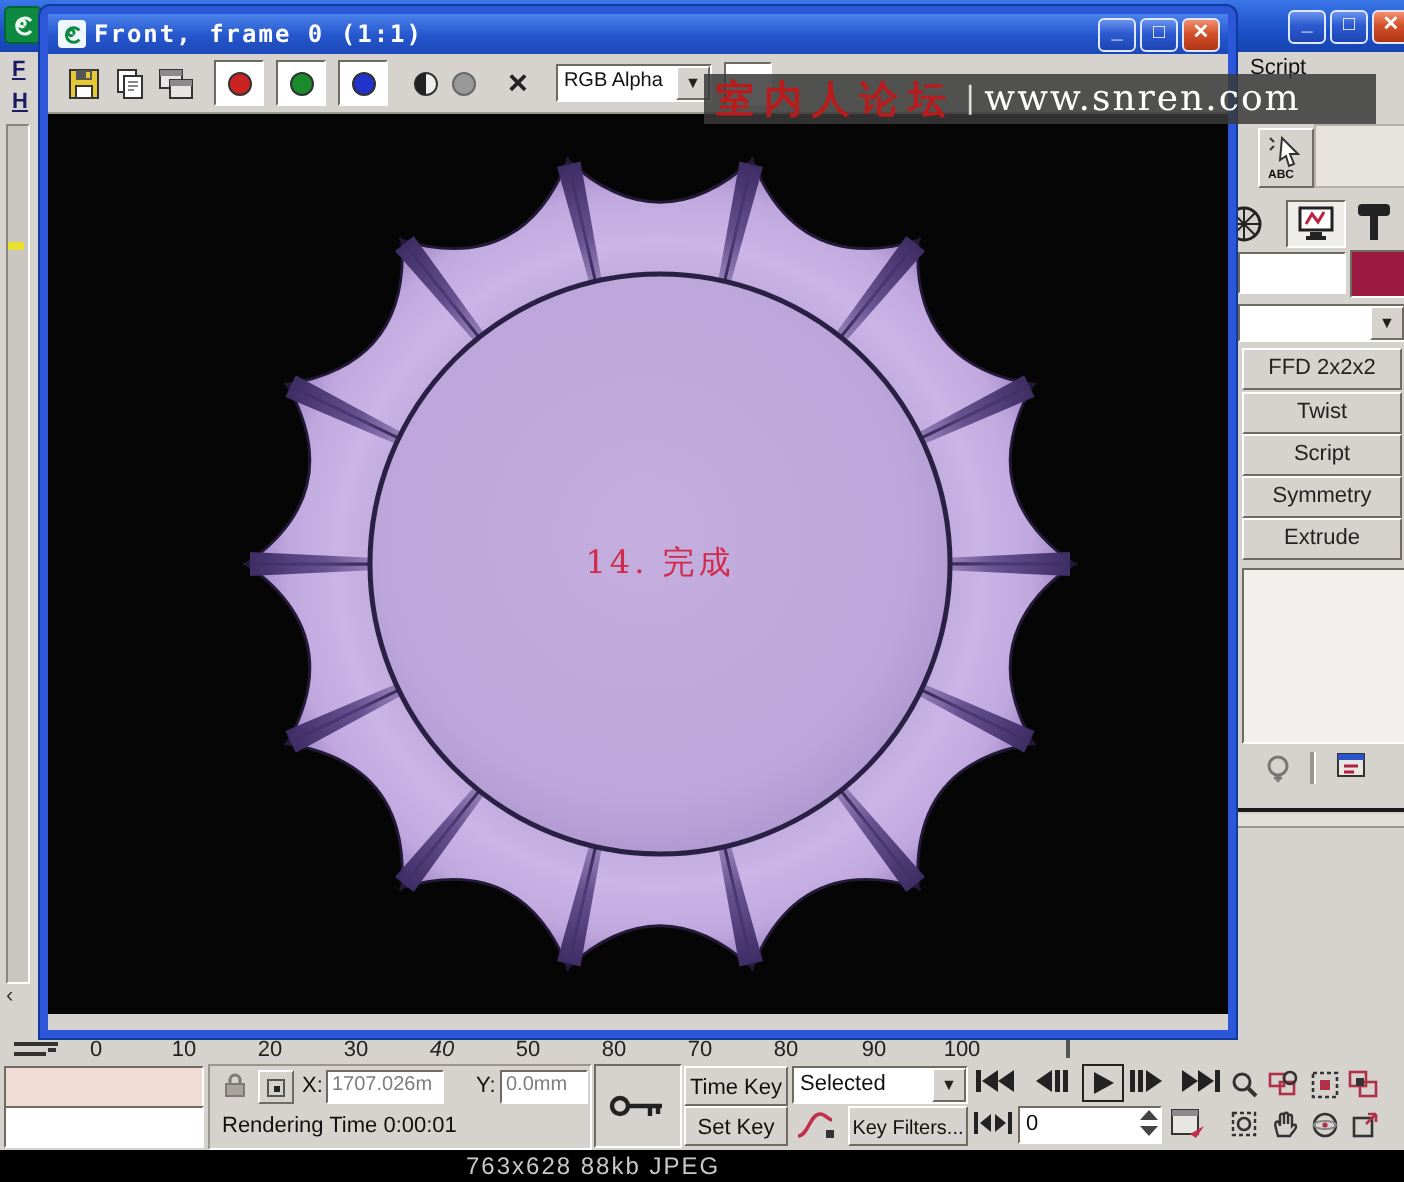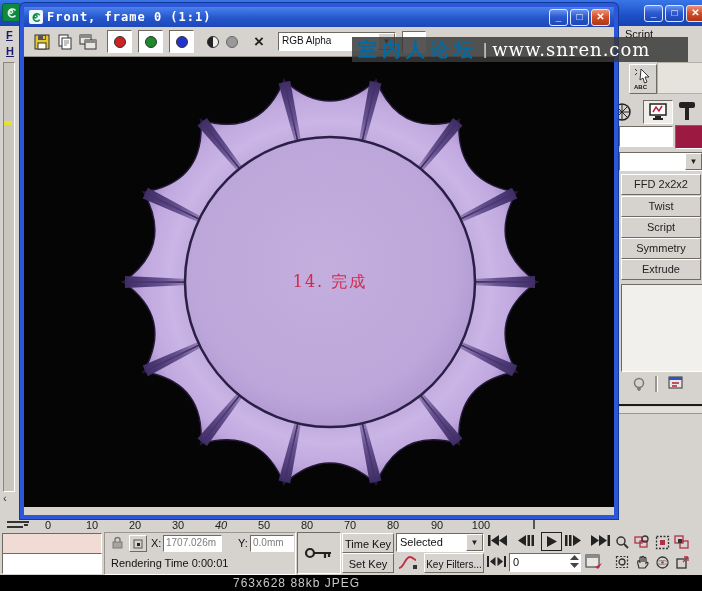--- a/index.html
+++ b/index.html
@@ -197,21 +197,21 @@
     <div style="margin-left:6px;">
       <svg width="14" height="14" viewBox="0 0 14 14">
         <circle cx="7" cy="7" r="5.5" fill="#eee" stroke="#333"></circle>
         <path d="M7 1.5 A5.5 5.5 0 0 0 7 12.5 Z" fill="#222"></path>
       </svg>
     </div>
     <div>
       <div class="dot" style="background:#999;border-color:#666;"></div>
     </div>
     <div style="margin-left:10px;font-size:17px;font-weight:bold;color:#222;line-height:16px;">×</div>
-    <div class="sunken" style="margin-left:8px;width:76px;height:17px;position:relative;padding-left:40px;">
+    <div class="sunken" style="margin-left:8px;width:76px;height:17px;position:relative;">
       <span style="font-size:10px;color:#111;position:absolute;left:3px;top:2px;">RGB Alpha</span>
       <div class="raised" style="position:absolute;right:0;top:0;width:15px;height:15px;font-size:8px;text-align:center;line-height:15px;color:#222;">▼</div>
     </div>
     <div class="sunken" style="width:22px;height:20px;background:#fff;"></div>
   </div>
 
   <div class="abs" style="left:0;top:50px;width:590px;height:450px;background:#050505;overflow:hidden;">
     <svg id="rosette-svg" class="abs" style="left:91px;top:10px;" width="430" height="430" viewBox="0 0 430 430">
       <defs>
         <radialGradient id="petalGrad" gradientUnits="userSpaceOnUse" cx="215" cy="215" r="212">
@@ -267,21 +267,21 @@
         </g>
       <circle cx="215" cy="215" r="145" fill="url(#plateGrad)" stroke="#2a1f45" stroke-width="2.5"></circle>
     </svg>
     <div class="abs" style="left:306px;top:225px;transform:translate(-50%,-50%);
          color:#d2294a;font-family:'DejaVu Serif',serif;font-size:16px;letter-spacing:2px;">14. 完成</div>
   </div>
 </div>
 
 <div class="abs" style="left:352px;top:37px;width:336px;height:25px;background:rgba(58,58,58,0.85);
             display:flex;align-items:center;z-index:30;padding-left:6px;box-sizing:border-box;">
-  <span style="color:#0369a1;font-family:Liberation Sans, sans-serif;font-weight:bold;font-size:19px;letter-spacing:5px;">室内人论坛</span>
+  <span style="color:#b91c1c;font-family:Liberation Sans, sans-serif;font-weight:bold;font-size:19px;letter-spacing:5px;">室内人论坛</span>
   <span style="color:#ddd;font-size:16px;margin:0 5px;">|</span>
   <span style="color:#fff;font-family:'DejaVu Serif',serif;font-size:18px;letter-spacing:1px;">www.snren.com</span>
 </div>
 
 <div class="abs" style="left:0;top:532px;width:702px;height:43px;background:#d6d3ce;">
 
   <div class="abs sunken" style="left:2px;top:1px;width:98px;height:19px;background:#f0dcd4;"></div>
   <div class="abs sunken" style="left:2px;top:21px;width:98px;height:19px;background:#fff;"></div>
 
   <div class="abs groove" style="left:104px;top:0;width:190px;height:41px;">

